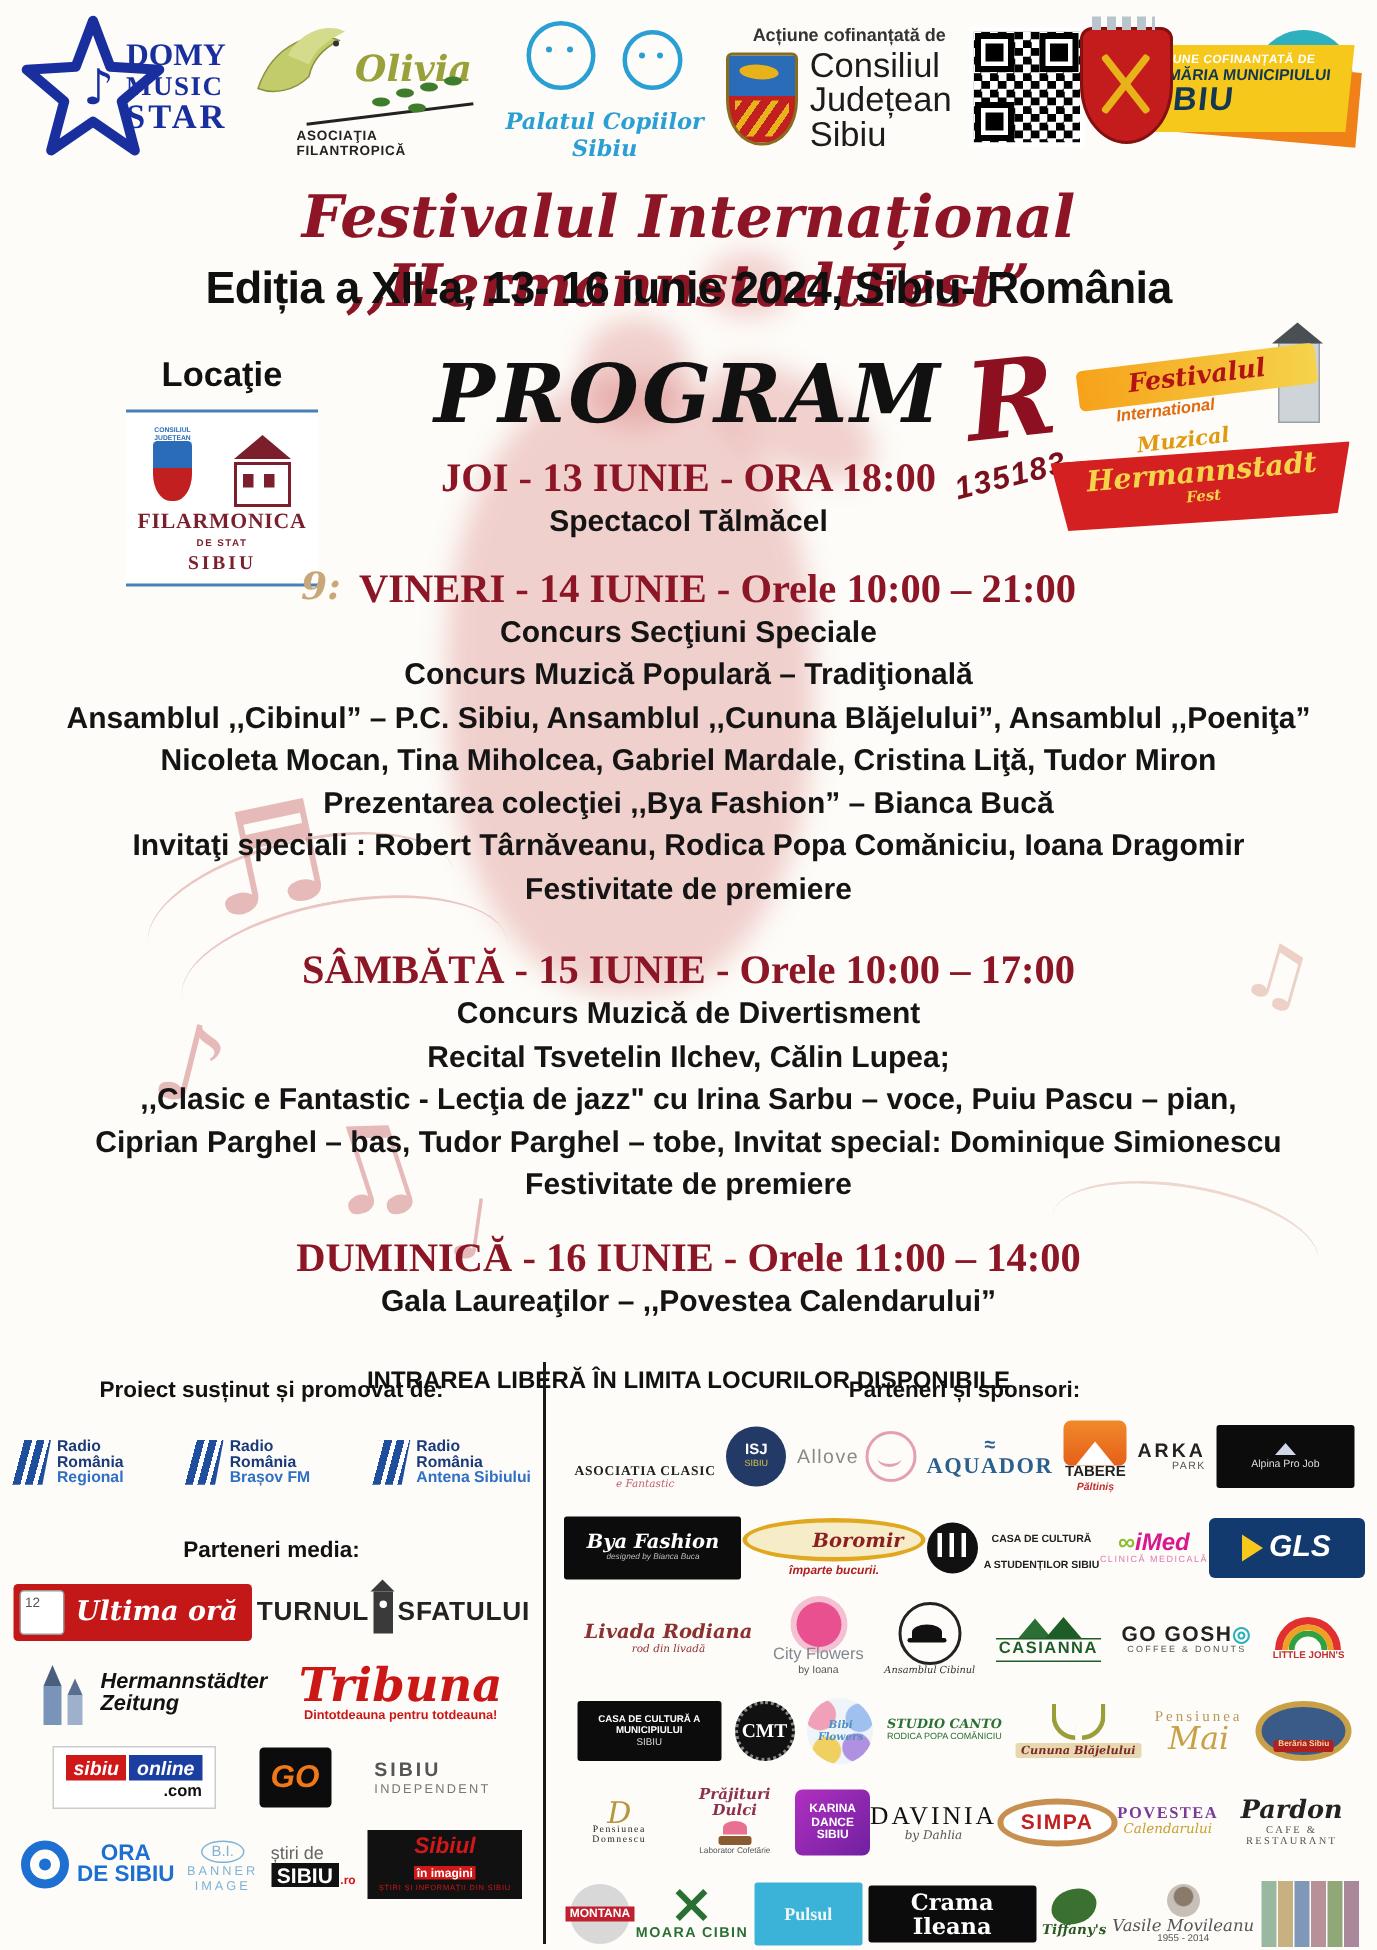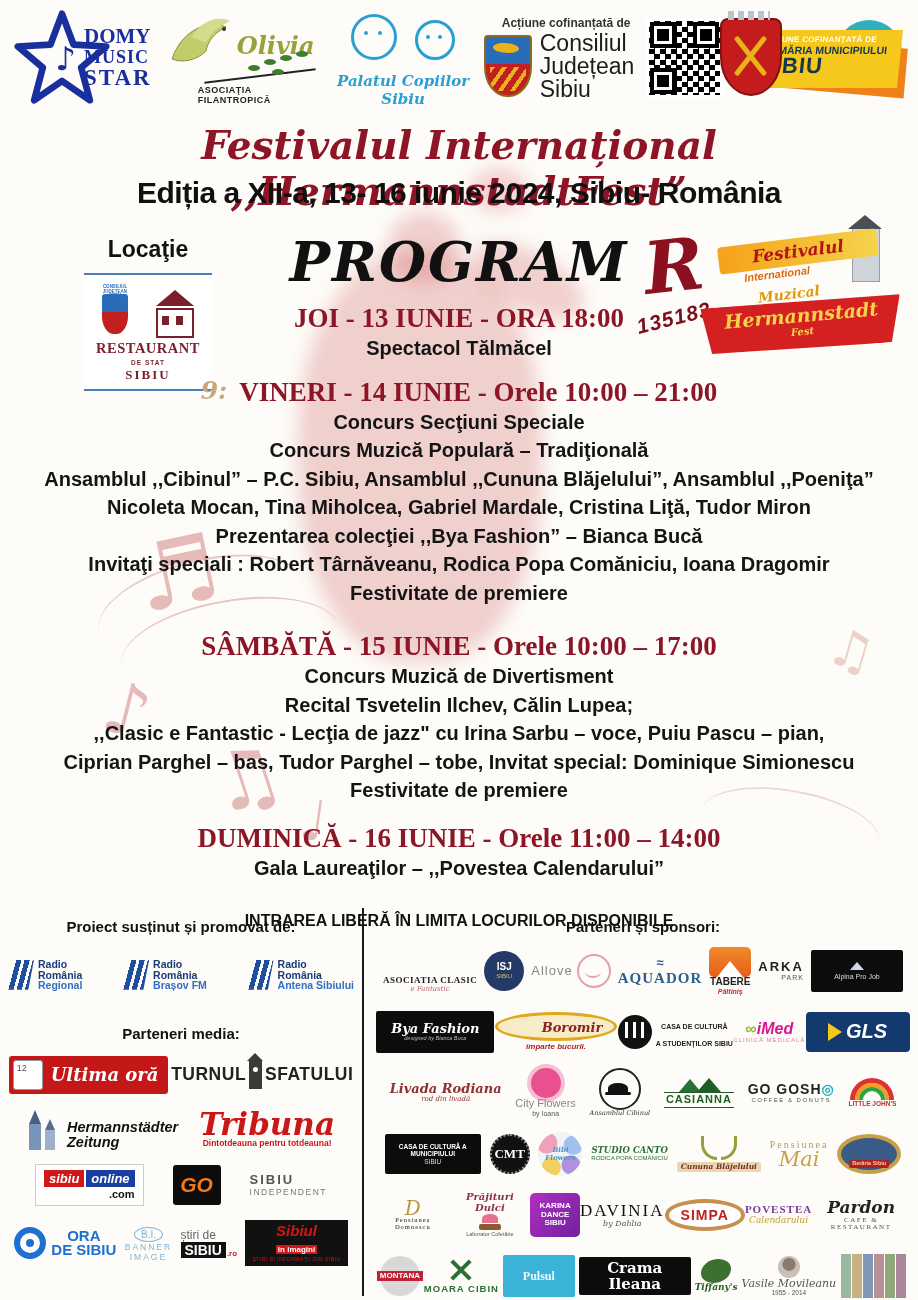--- a/index.html
+++ b/index.html
@@ -117,21 +117,21 @@
   .mrow{display:flex;justify-content:space-evenly;align-items:center;margin-top:14px;}
   .ultima{display:flex;align-items:center;background:#c41818;border-radius:3px;padding:4px 10px 4px 4px;}
   .clock{width:30px;height:30px;background:#fff;border:1px solid #999;border-radius:3px;font-size:9px;color:#555;
      text-align:left;padding:2px 0 0 3px;box-sizing:border-box;margin-right:8px;}
   .ultima .t{font-family:"DejaVu Serif",serif;font-style:italic;font-weight:bold;font-size:18px;color:#fff;}
   .turnul{display:flex;align-items:center;font-weight:bold;font-size:17.5px;color:#222;letter-spacing:.5px;}
   .twr{width:13px;height:28px;margin:0 3px;position:relative;background:#3a3a3a;}
   .twr:before{content:"";position:absolute;top:-8px;left:-2px;border-left:8.5px solid transparent;
      border-right:8.5px solid transparent;border-bottom:8px solid #3a3a3a;}
   .twr i{position:absolute;left:4px;top:6px;width:5px;height:5px;background:#fff;border-radius:50%;}
-  .hz{display:flex;align-items:flex-end;text-align:left;}
+  .hz{display:flex;align-items:center;text-align:left;}
   .church{width:34px;height:42px;position:relative;margin-right:6px;}
   .church .s1{position:absolute;left:2px;bottom:0;width:12px;height:26px;background:#7a93b8;}
   .church .s1:before{content:"";position:absolute;top:-14px;left:0;border-left:6px solid transparent;border-right:6px solid transparent;border-bottom:14px solid #4a5f80;}
   .church .s2{position:absolute;left:18px;bottom:0;width:10px;height:20px;background:#9db1cc;}
   .church .s2:before{content:"";position:absolute;top:-11px;left:0;border-left:5px solid transparent;border-right:5px solid transparent;border-bottom:11px solid #5a6f90;}
   .hz .t{font-style:italic;font-weight:bold;font-size:14.5px;color:#111;line-height:15px;}
   .tribuna{text-align:center;}
   .tribuna .t{font-family:"DejaVu Serif",serif;font-style:italic;font-weight:bold;font-size:31px;color:#cc1717;line-height:28px;}
   .tribuna .s{font-size:8.5px;font-weight:bold;color:#cc1717;}
   .sonline{border:1px solid #ccc;background:#fff;padding:5px 8px;position:relative;}
@@ -382,21 +382,21 @@
           <em>CONSILIUL JUDEŢEAN SIBIU</em>
         </div>
         <div class="bldg">
           <div class="roof"></div>
           <div class="body">
               <i style="left:4px;top:6px;"></i>
               <i style="left:18px;top:6px;"></i>
             </div>
         </div>
       </div>
-      <div class="v1">RESTAURANT</div>
+      <div class="v1">FILARMONICA</div>
       <div class="v2">DE STAT</div>
       <div class="v3">SIBIU</div>
     </div>
   </div>
 
   <div class="prog-h">PROGRAM</div>
 
   <div class="rmark">
     <div class="R">R</div>
     <div class="num">135183</div>

